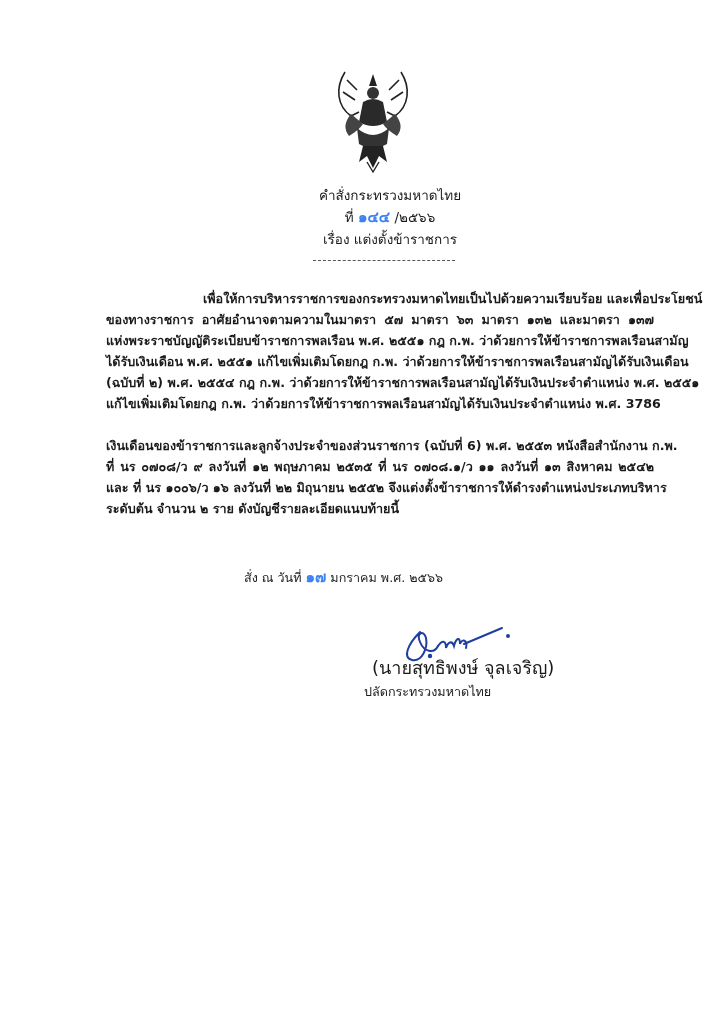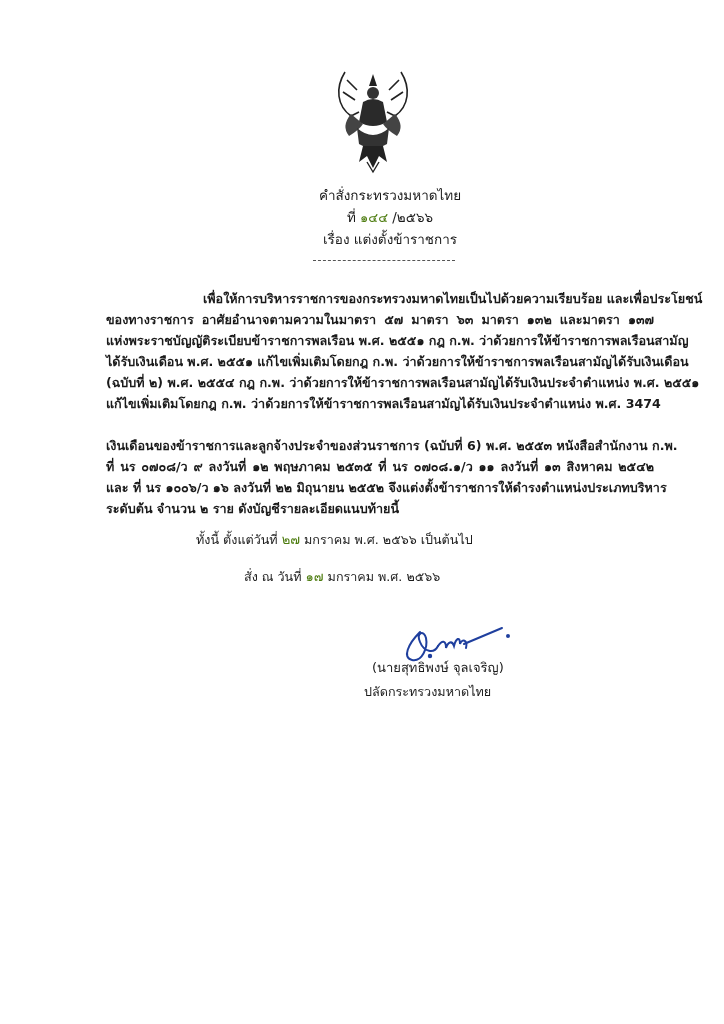--- a/index.html
+++ b/index.html
@@ -7,28 +7,28 @@
       width: 724px; height: 1024px; position: relative; overflow: hidden;
       font-family: "DejaVu Sans", "Liberation Sans", sans-serif;
       color: #1a1a1a;
     }
     .page { position: absolute; left: 0; top: 0; width: 724px; height: 1024px; }
     .emblem { position: absolute; left: 333px; top: 66px; width: 80px; height: 108px; }
     .hdr { position: absolute; left: 300px; width: 180px; text-align: center; font-size: 13.5px; line-height: 18px; white-space: nowrap; }
     .hdr1 { top: 186px; }
     .hdr2 { top: 208px; }
     .hdr3 { top: 230px; }
-    .num-blue { color: #4d7c0f; font-weight: normal; font-size: 13px; }
+    .num-blue { color: #3b82f6; font-weight: bold; font-size: 15px; }
     .divider { position: absolute; left: 313px; top: 260px; width: 142px; border-top: 1.5px dashed #555; }
     .body-line { position: absolute; left: 106px; width: 548px; font-size: 12.6px; line-height: 16px; white-space: nowrap; text-align: justify; text-align-last: justify; font-weight: bold; }
     .body-line.first { left: 203px; width: 451px; }
     .body-line.last { text-align-last: left; }
     .tail { position: absolute; font-size: 12.6px; line-height: 16px; white-space: nowrap; }
     .sig { position: absolute; left: 398px; top: 618px; width: 115px; height: 52px; }
-    .signame { position: absolute; left: 372px; top: 660px; font-size: 13px; line-height: 16px; white-space: nowrap; }
+    .signame { position: absolute; left: 372px; top: 660px; font-size: 18px; line-height: 16px; white-space: nowrap; }
     .sigtitle { position: absolute; left: 364px; top: 684px; font-size: 12.6px; line-height: 16px; white-space: nowrap; }
   </style>
 </head>
 <body>
 
 <div class="page">
 
   <svg class="emblem" viewBox="0 0 80 108">
     <g fill="none" stroke="#222" stroke-width="1.6">
       <path d="M12 6 C2 22 4 40 18 50 L26 46"></path>
@@ -53,31 +53,26 @@
     <span>/๒๕๖๖</span>
   </div>
   <div class="hdr hdr3">เรื่อง แต่งตั้งข้าราชการ</div>
   <div class="divider"></div>
 
   <div class="body-line first" style="top:291px">เพื่อให้การบริหารราชการของกระทรวงมหาดไทยเป็นไปด้วยความเรียบร้อย และเพื่อประโยชน์</div>
   <div class="body-line" style="top:312px">ของทางราชการ อาศัยอำนาจตามความในมาตรา ๕๗ มาตรา ๖๓ มาตรา ๑๓๒ และมาตรา ๑๓๗</div>
   <div class="body-line" style="top:333px">แห่งพระราชบัญญัติระเบียบข้าราชการพลเรือน พ.ศ. ๒๕๕๑ กฎ ก.พ. ว่าด้วยการให้ข้าราชการพลเรือนสามัญ</div>
   <div class="body-line" style="top:354px">ได้รับเงินเดือน พ.ศ. ๒๕๕๑ แก้ไขเพิ่มเติมโดยกฎ ก.พ. ว่าด้วยการให้ข้าราชการพลเรือนสามัญได้รับเงินเดือน</div>
   <div class="body-line" style="top:375px">(ฉบับที่ ๒)  พ.ศ. ๒๕๕๔ กฎ ก.พ. ว่าด้วยการให้ข้าราชการพลเรือนสามัญได้รับเงินประจำตำแหน่ง พ.ศ. ๒๕๕๑</div>
-  <div class="body-line" style="top:396px">แก้ไขเพิ่มเติมโดยกฎ ก.พ. ว่าด้วยการให้ข้าราชการพลเรือนสามัญได้รับเงินประจำตำแหน่ง พ.ศ. 3474</div>
+  <div class="body-line" style="top:396px">แก้ไขเพิ่มเติมโดยกฎ ก.พ. ว่าด้วยการให้ข้าราชการพลเรือนสามัญได้รับเงินประจำตำแหน่ง พ.ศ. 3786</div>
   <div class="body-line" style="top:438px">เงินเดือนของข้าราชการและลูกจ้างประจำของส่วนราชการ (ฉบับที่ 6) พ.ศ. ๒๕๕๓ หนังสือสำนักงาน ก.พ.</div>
   <div class="body-line" style="top:459px">ที่ นร ๐๗๐๘/ว ๙ ลงวันที่ ๑๒ พฤษภาคม ๒๕๓๕ ที่ นร ๐๗๐๘.๑/ว ๑๑ ลงวันที่ ๑๓ สิงหาคม ๒๕๔๒</div>
   <div class="body-line" style="top:480px">และ ที่ นร ๑๐๐๖/ว ๑๖ ลงวันที่ ๒๒ มิถุนายน ๒๕๕๒ จึงแต่งตั้งข้าราชการให้ดำรงตำแหน่งประเภทบริหาร</div>
   <div class="body-line last" style="top:501px">ระดับต้น จำนวน ๒ ราย ดังบัญชีรายละเอียดแนบท้ายนี้</div>
 
-  <div class="tail" style="left:196px; top:532px">
-    <span>ทั้งนี้ ตั้งแต่วันที่</span>
-    <span class="num-blue">๒๗</span>
-    <span>มกราคม พ.ศ. ๒๕๖๖ เป็นต้นไป</span>
-  </div>
 
   <div class="tail" style="left:244px; top:569px">
     <span>สั่ง ณ วันที่</span>
     <span class="num-blue">๑๗</span>
     <span>มกราคม พ.ศ. ๒๕๖๖</span>
   </div>
 
   <svg class="sig" viewBox="0 0 115 52">
     <g fill="none" stroke="#1f3f9e" stroke-width="2" stroke-linecap="round">
       <path d="M22 14 C10 26 4 40 14 42 C24 44 30 30 28 20 C26 12 18 14 22 24 C26 34 36 36 40 28"></path>

